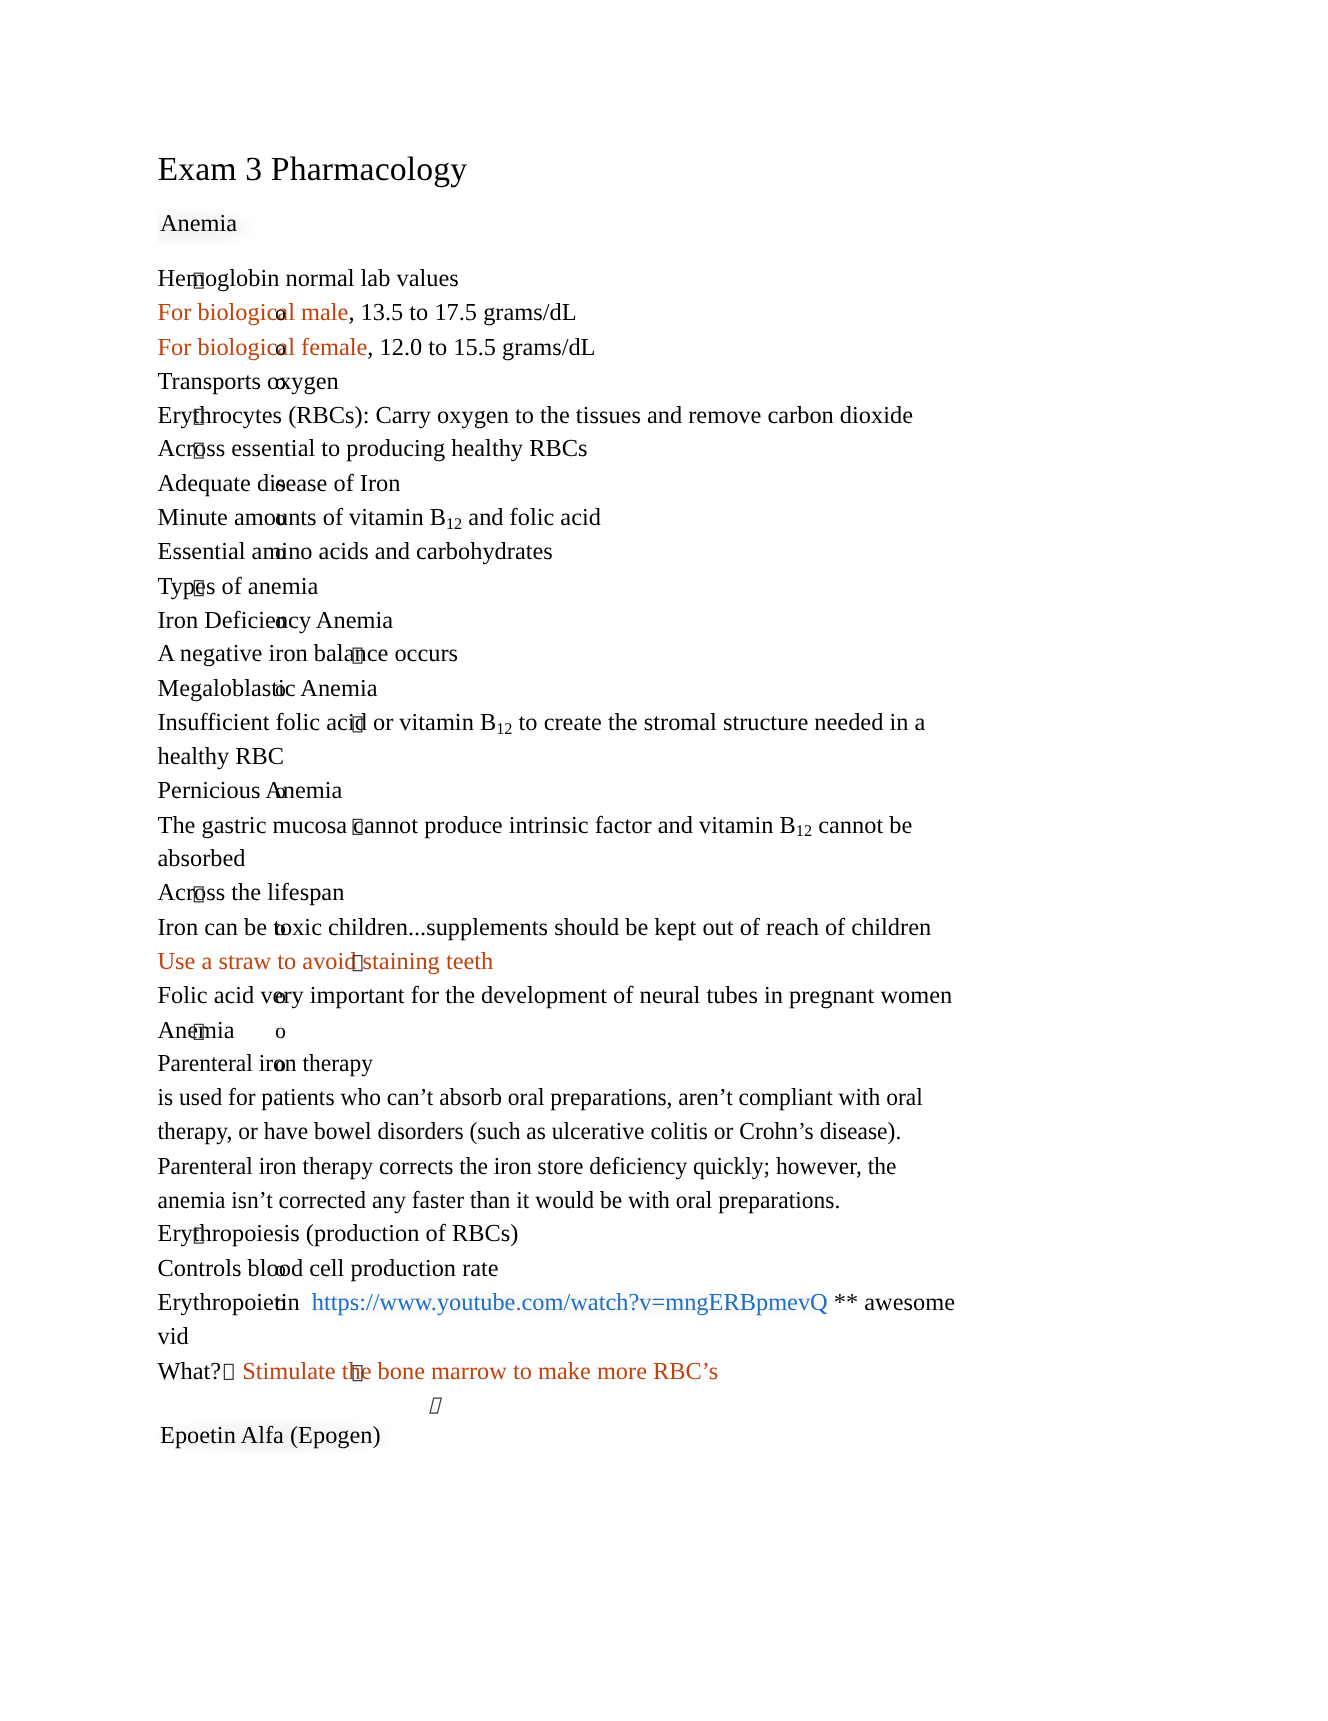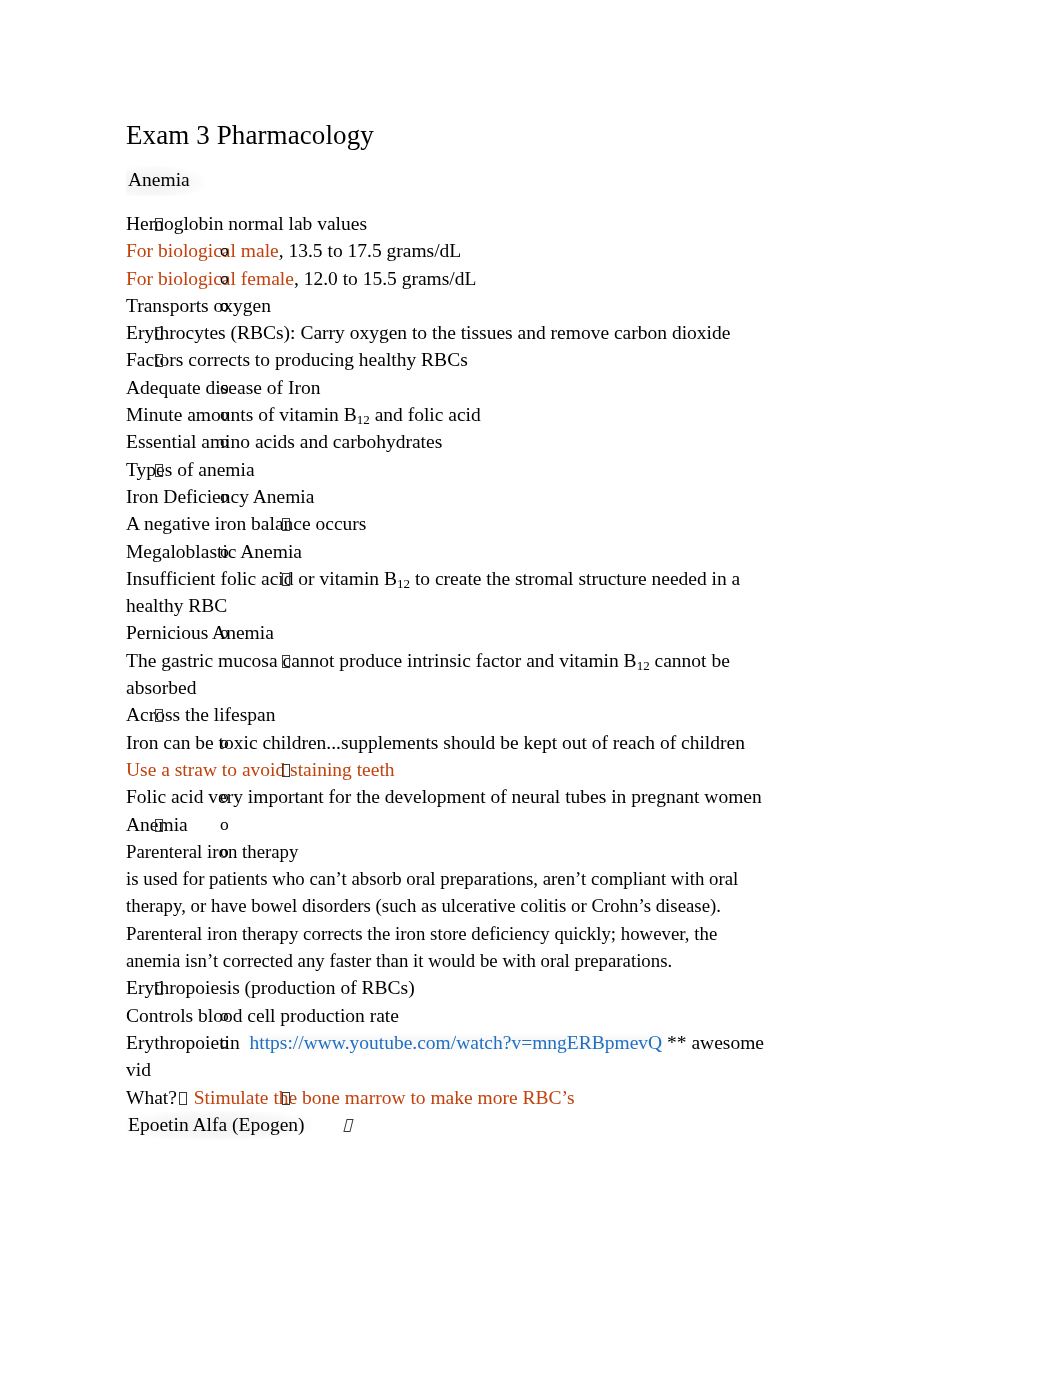--- a/index.html
+++ b/index.html
@@ -132,20 +132,21 @@
     display: inline-block;
   }
   .gap { display: inline-block; width: 28px; }
 
   .epogen-hl {
     display: inline-block;
     padding: 0 6px 2px 2px;
     background:
       radial-gradient(ellipse at 50% 50%, rgba(0,0,0,0.055) 0%, rgba(0,0,0,0.032) 52%, rgba(0,0,0,0.0) 82%);
     border-radius: 3px;
+    margin-top: 24px;
   }
 </style>
 </head>
 <body>
 
 <div class="page">
 
   <h1 class="doc-title">Exam 3 Pharmacology</h1>
 
   <div class="subhead shadow-box">Anemia</div>
@@ -176,21 +177,21 @@
       <span>Transports oxygen</span>
     </li>
 
     <li class="item lvl1">
       <span class="bullet"><span class="tofu"></span></span>
       <span>Erythrocytes (RBCs): Carry oxygen to the tissues and remove carbon dioxide</span>
     </li>
 
     <li class="item lvl1">
       <span class="bullet"><span class="tofu"></span></span>
-      <span>Factors corrects to producing healthy RBCs</span>
+      <span>Across essential to producing healthy RBCs</span>
     </li>
 
     <li class="item lvl2">
       <span class="bullet">o</span>
       <span>Adequate disease of Iron</span>
     </li>
 
     <li class="item lvl2">
       <span class="bullet">o</span>
       <span>Minute amounts of vitamin B</span><sub>12</sub><span> and folic acid</span>

